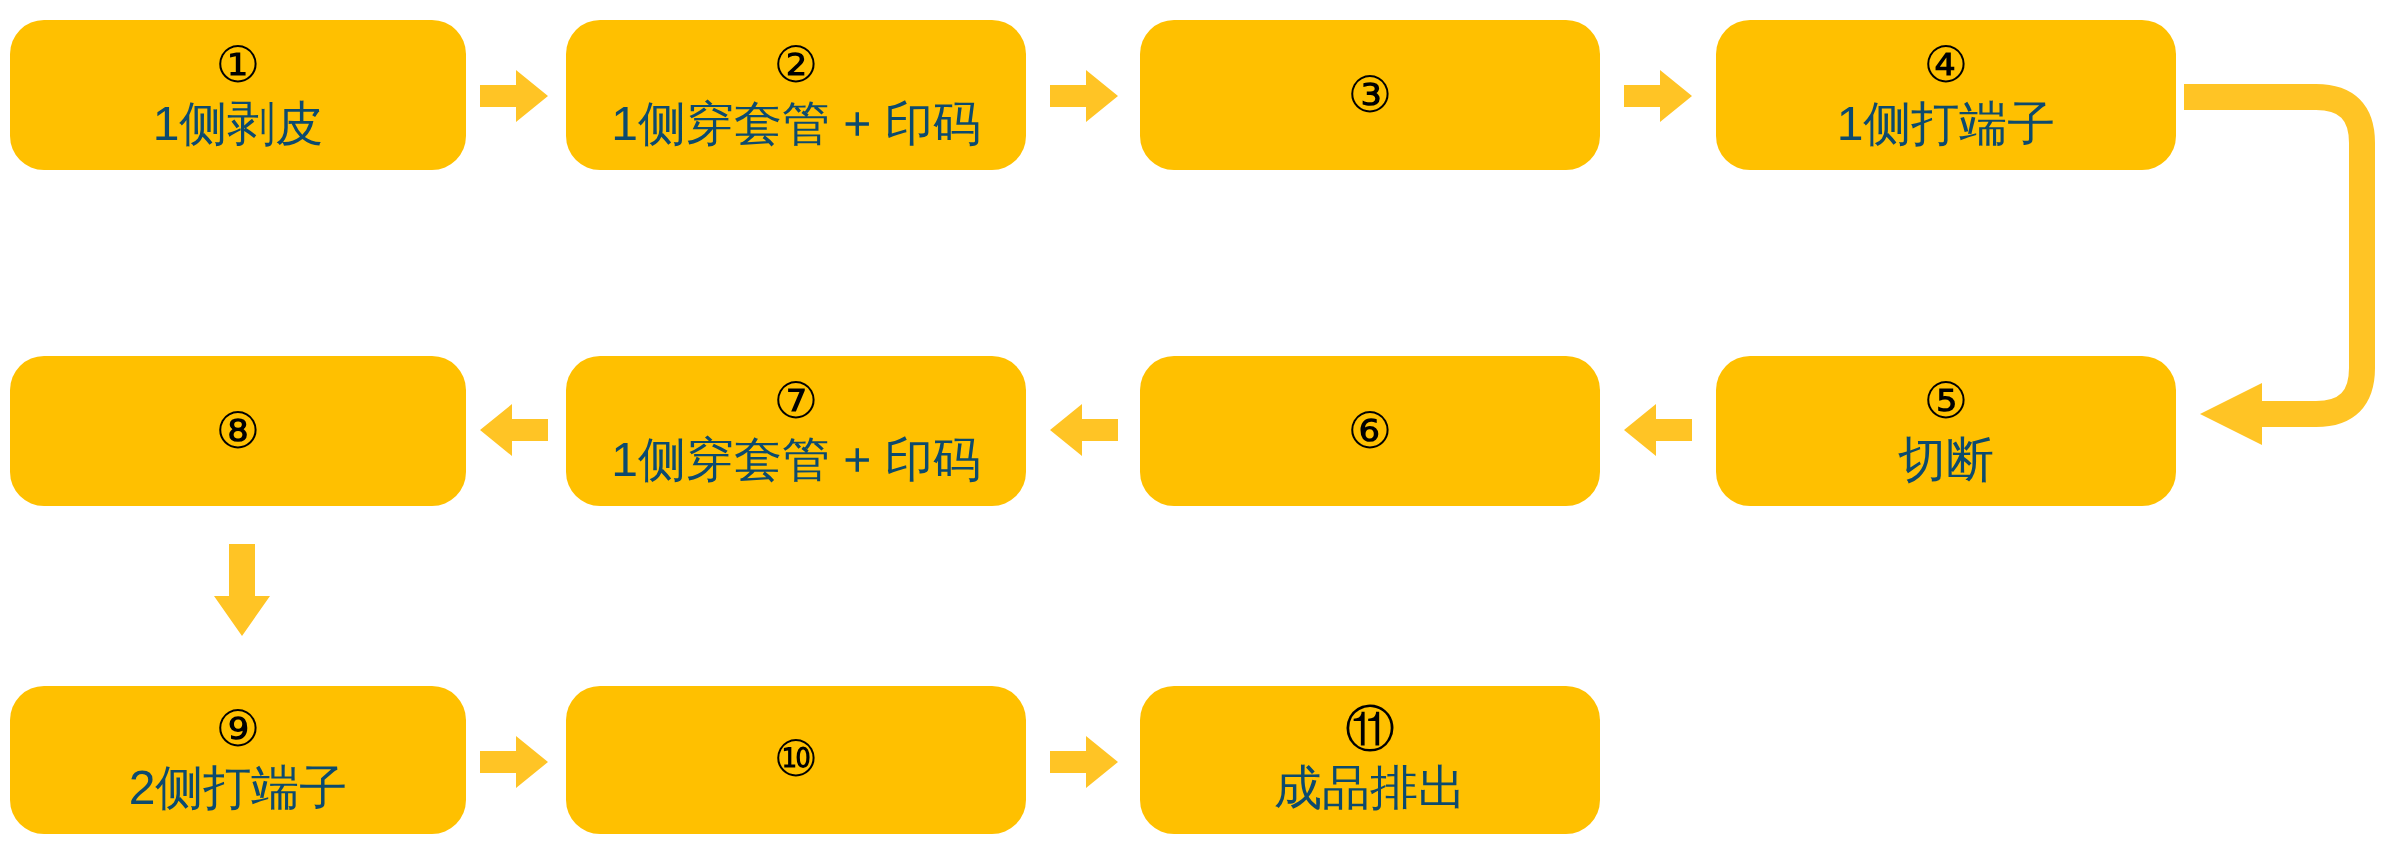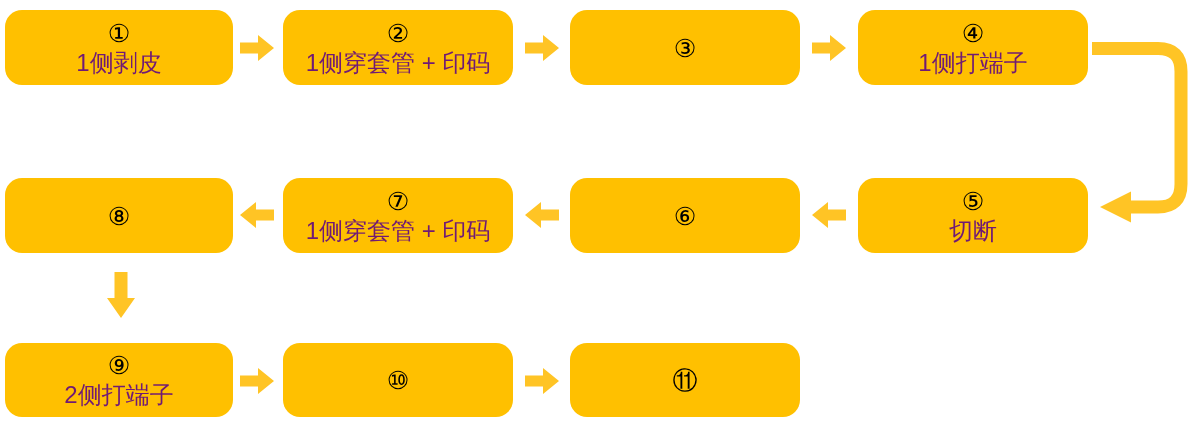--- a/index.html
+++ b/index.html
@@ -27,21 +27,21 @@
     color: #000000;
   }
   .step-num {
     font-size: 25px;
     line-height: 1.2;
     color: #000000;
   }
   .step-label {
     font-size: 24px;
     line-height: 1.25;
-    color: #701a75;
+    color: #0c4a6e;
     white-space: nowrap;
   }
   
   .b1  { left: 5px;   top: 10px;  width: 228px; height: 75px; }
   .b2  { left: 283px; top: 10px;  width: 230px; height: 75px; }
   .b3  { left: 570px; top: 10px;  width: 230px; height: 75px; }
   .b4  { left: 858px; top: 10px;  width: 230px; height: 75px; }
   .b5  { left: 858px; top: 178px; width: 230px; height: 75px; }
   .b6  { left: 570px; top: 178px; width: 230px; height: 75px; }
   .b7  { left: 283px; top: 178px; width: 230px; height: 75px; }
@@ -112,20 +112,21 @@
   </div>
   <div class="step-box b9">
     <span class="step-num">⑨</span>
     <span class="step-label">2侧打端子</span>
   </div>
   <div class="step-box b10">
     <span class="step-num">⑩</span>
   </div>
   <div class="step-box b11">
     <span class="step-num">⑪</span>
+    <span class="step-label">成品排出</span>
   </div>
 
   <svg class="block-arrow a1" viewBox="0 0 34 26">
     <polygon points="0,7.5 18,7.5 18,0 34,13 18,26 18,18.5 0,18.5" fill="#FFC425"></polygon>
   </svg>
   <svg class="block-arrow a2" viewBox="0 0 34 26">
     <polygon points="0,7.5 18,7.5 18,0 34,13 18,26 18,18.5 0,18.5" fill="#FFC425"></polygon>
   </svg>
   <svg class="block-arrow a3" viewBox="0 0 34 26">
     <polygon points="0,7.5 18,7.5 18,0 34,13 18,26 18,18.5 0,18.5" fill="#FFC425"></polygon>

